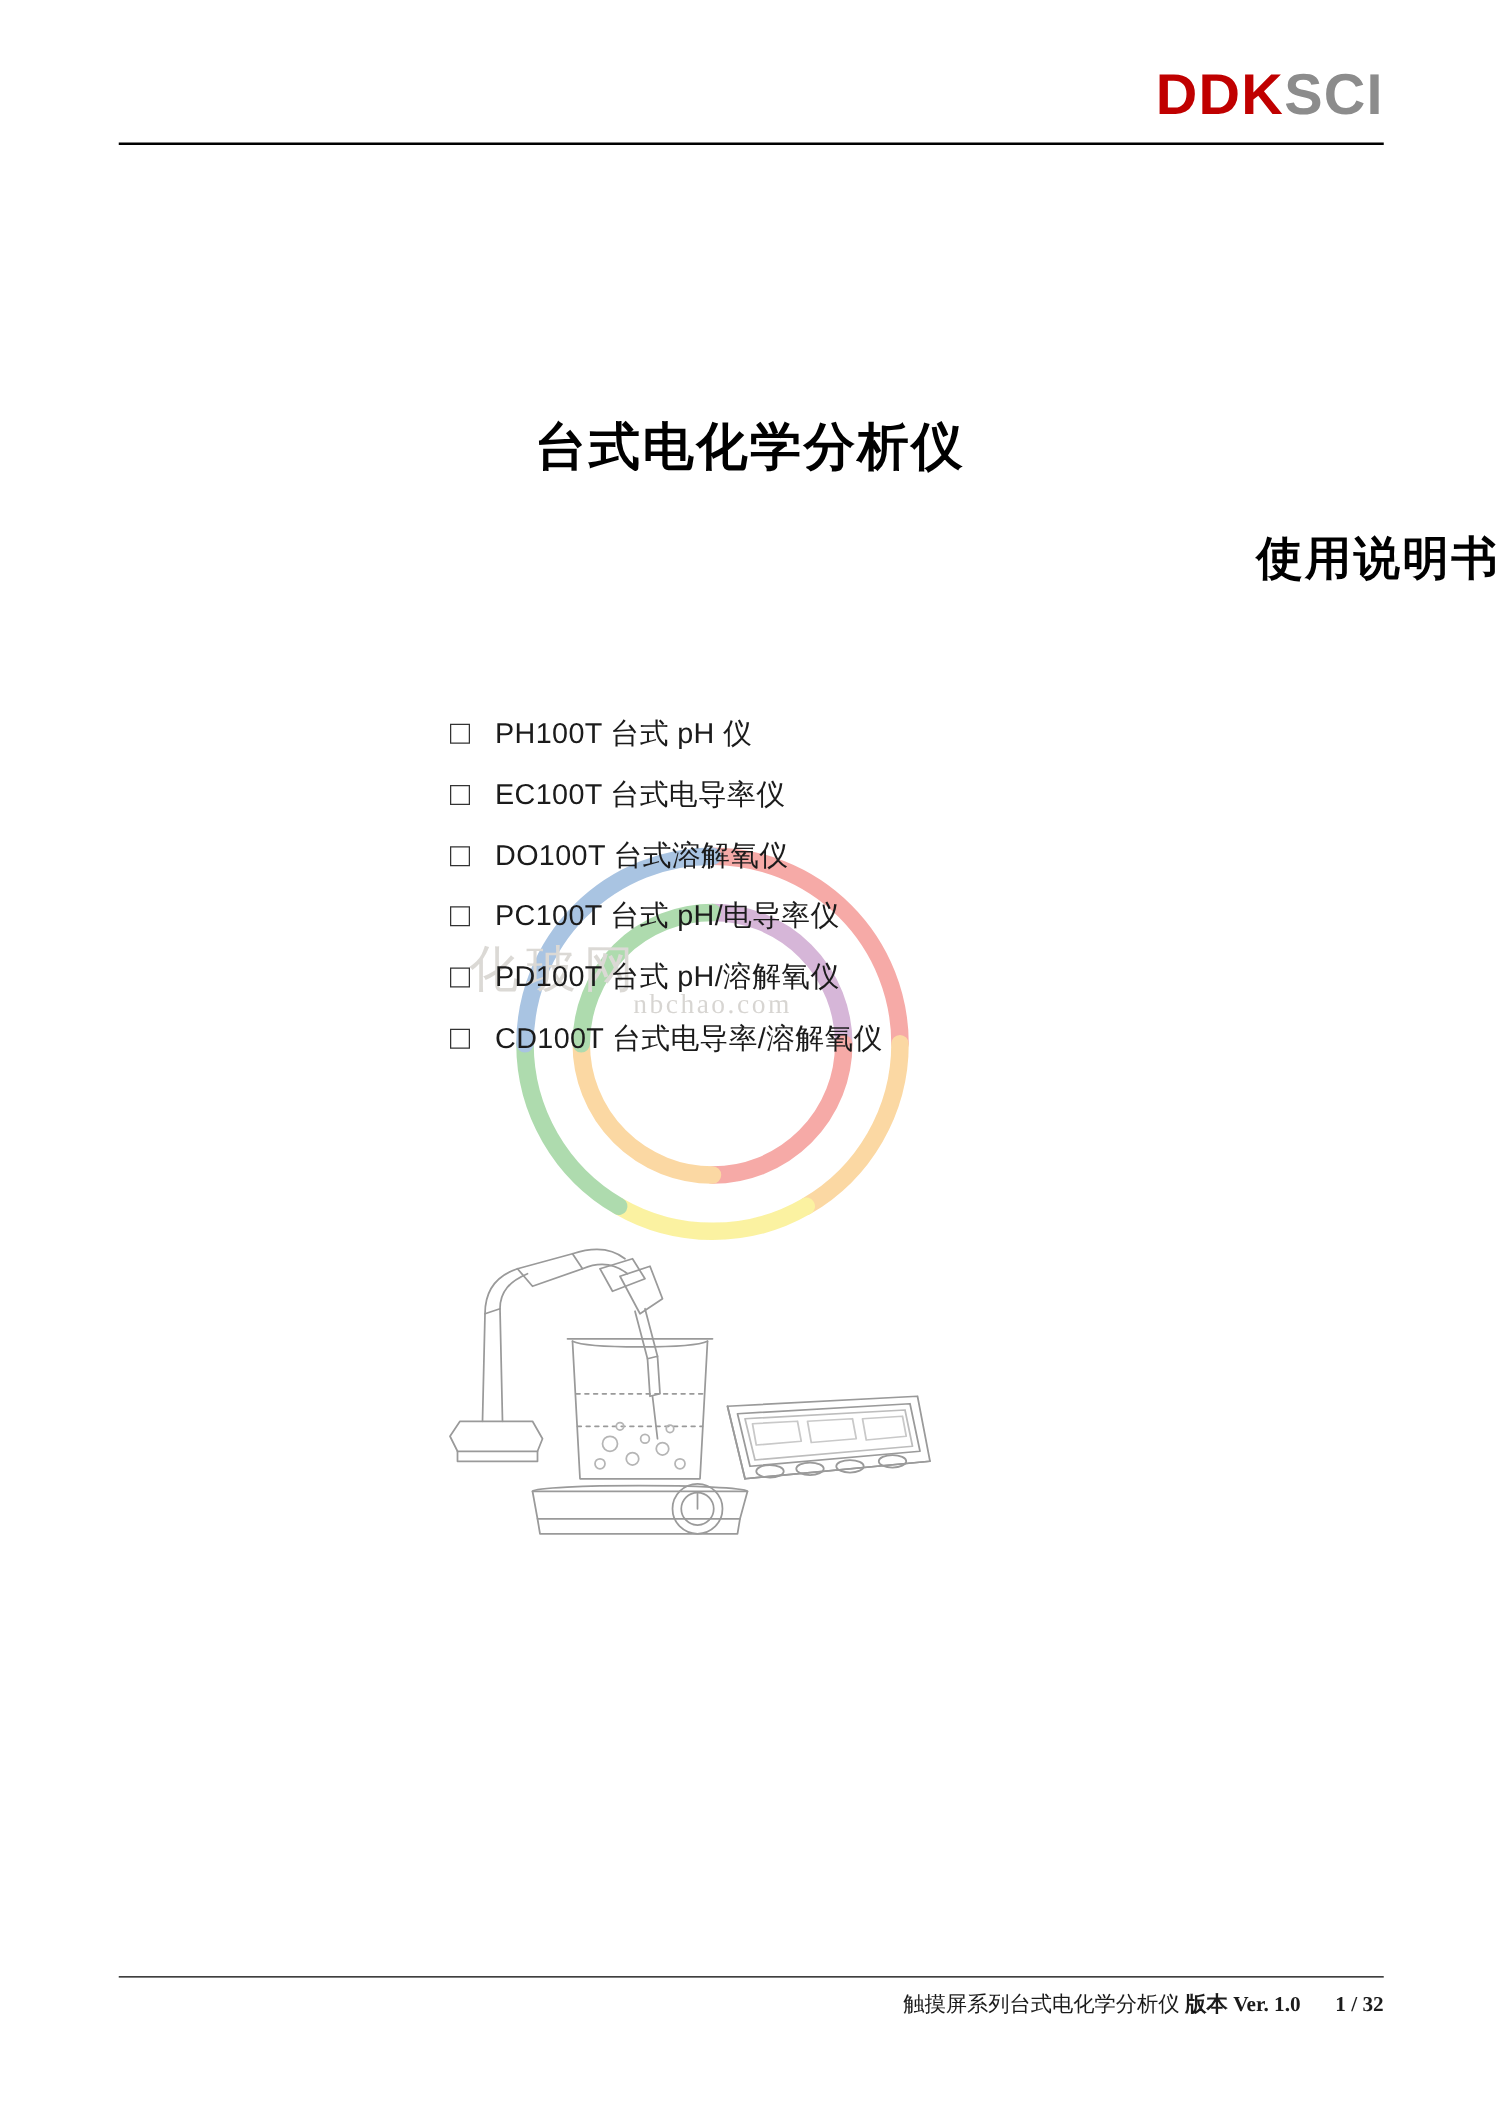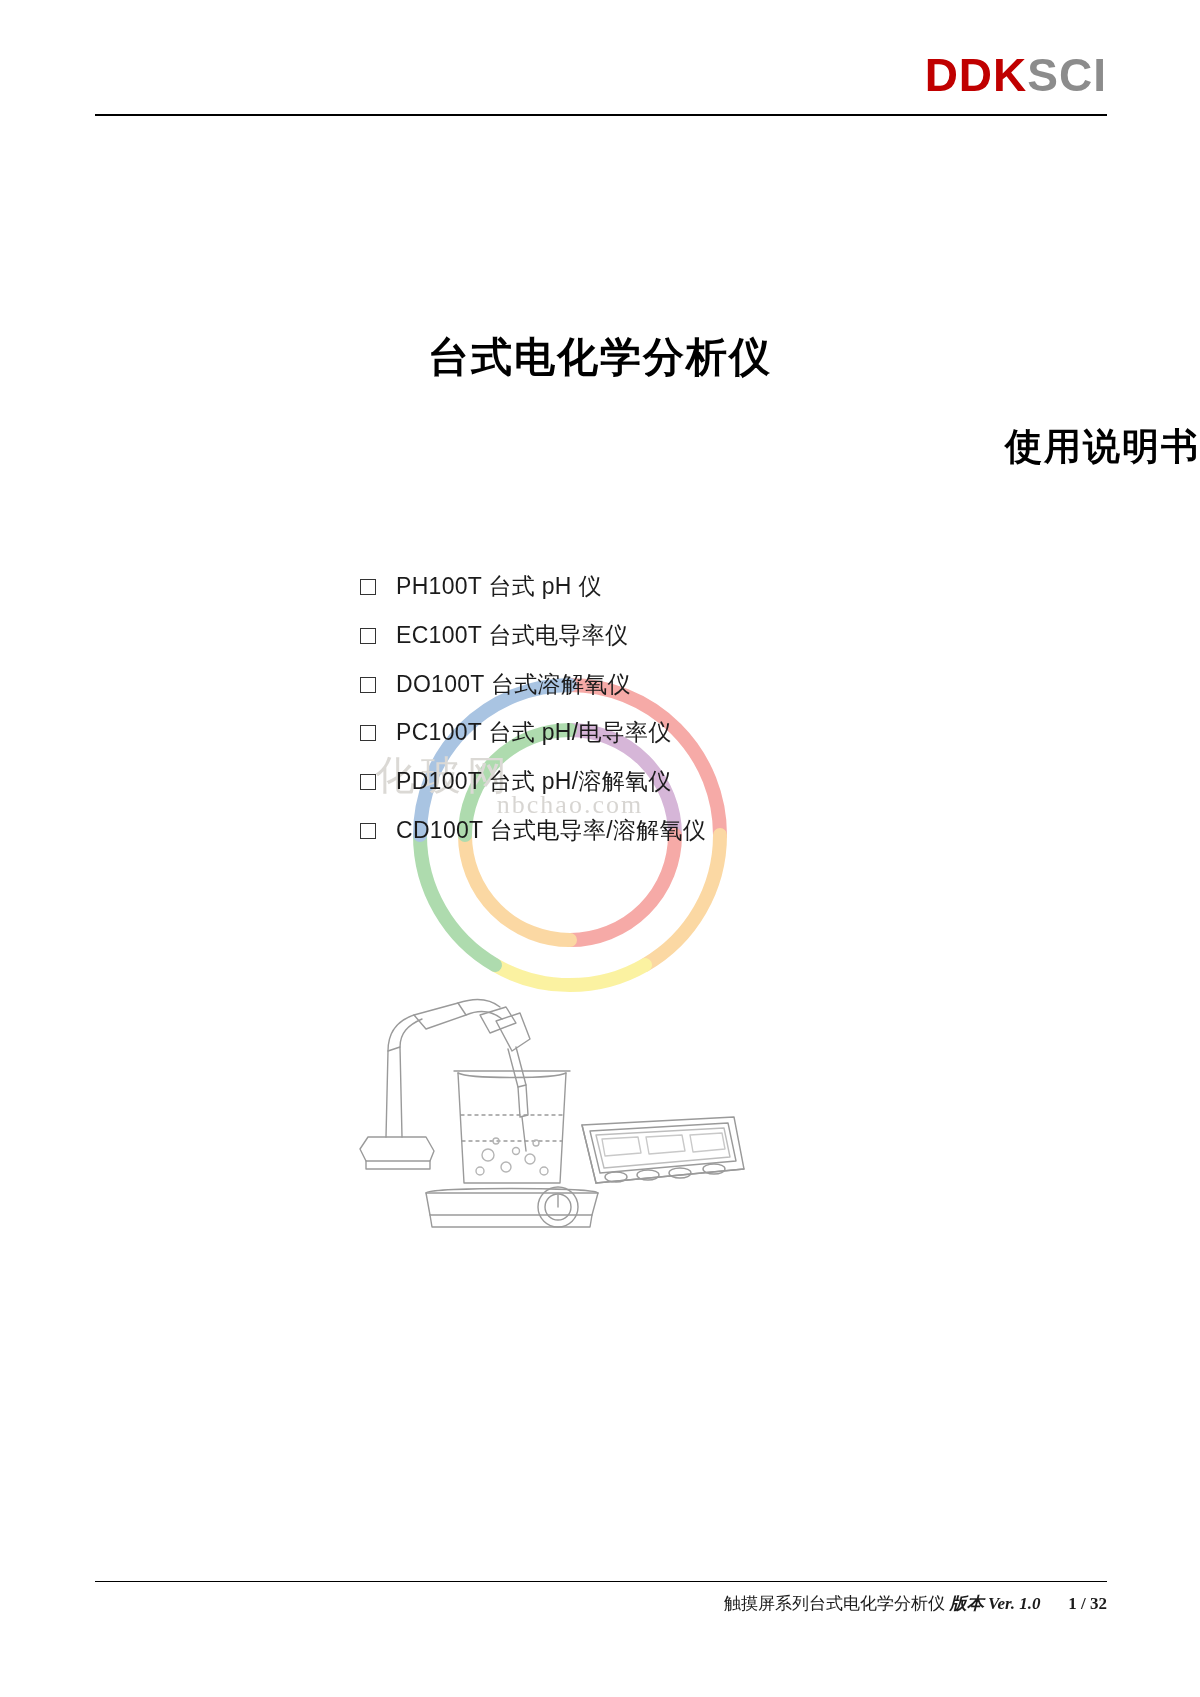--- a/index.html
+++ b/index.html
@@ -108,21 +108,21 @@
     height: 390px;
     pointer-events: none;
     opacity: 0.55;
   }
   .watermark .wtext {
     position: absolute;
     left: 0;
     right: 0;
     top: 150px;
     text-align: center;
-    font-size: 26px;
+    font-size: 22px;
     color: #b8b4ae;
     letter-spacing: 2px;
     font-family: "Liberation Serif", serif;
   }
   .watermark .wcn {
     position: absolute;
     left: 0;
     right: 0;
     top: 108px;
     text-align: left;
@@ -150,21 +150,20 @@
   .footer-rule {
     border-top: 1.6px solid #000;
     margin-bottom: 10px;
   }
   .footer-text {
     text-align: right;
     font-size: 17px;
     color: #1b1b1b;
   }
   .footer-text .ver {
-    font-style: italic;
     font-family: "Liberation Serif", serif;
     font-weight: bold;
     text-align: center;
   }
   .footer-text .pg {
     font-family: Liberation Serif, serif;
     font-weight: bold;
     margin-left: 23px;
   }
 </style>

